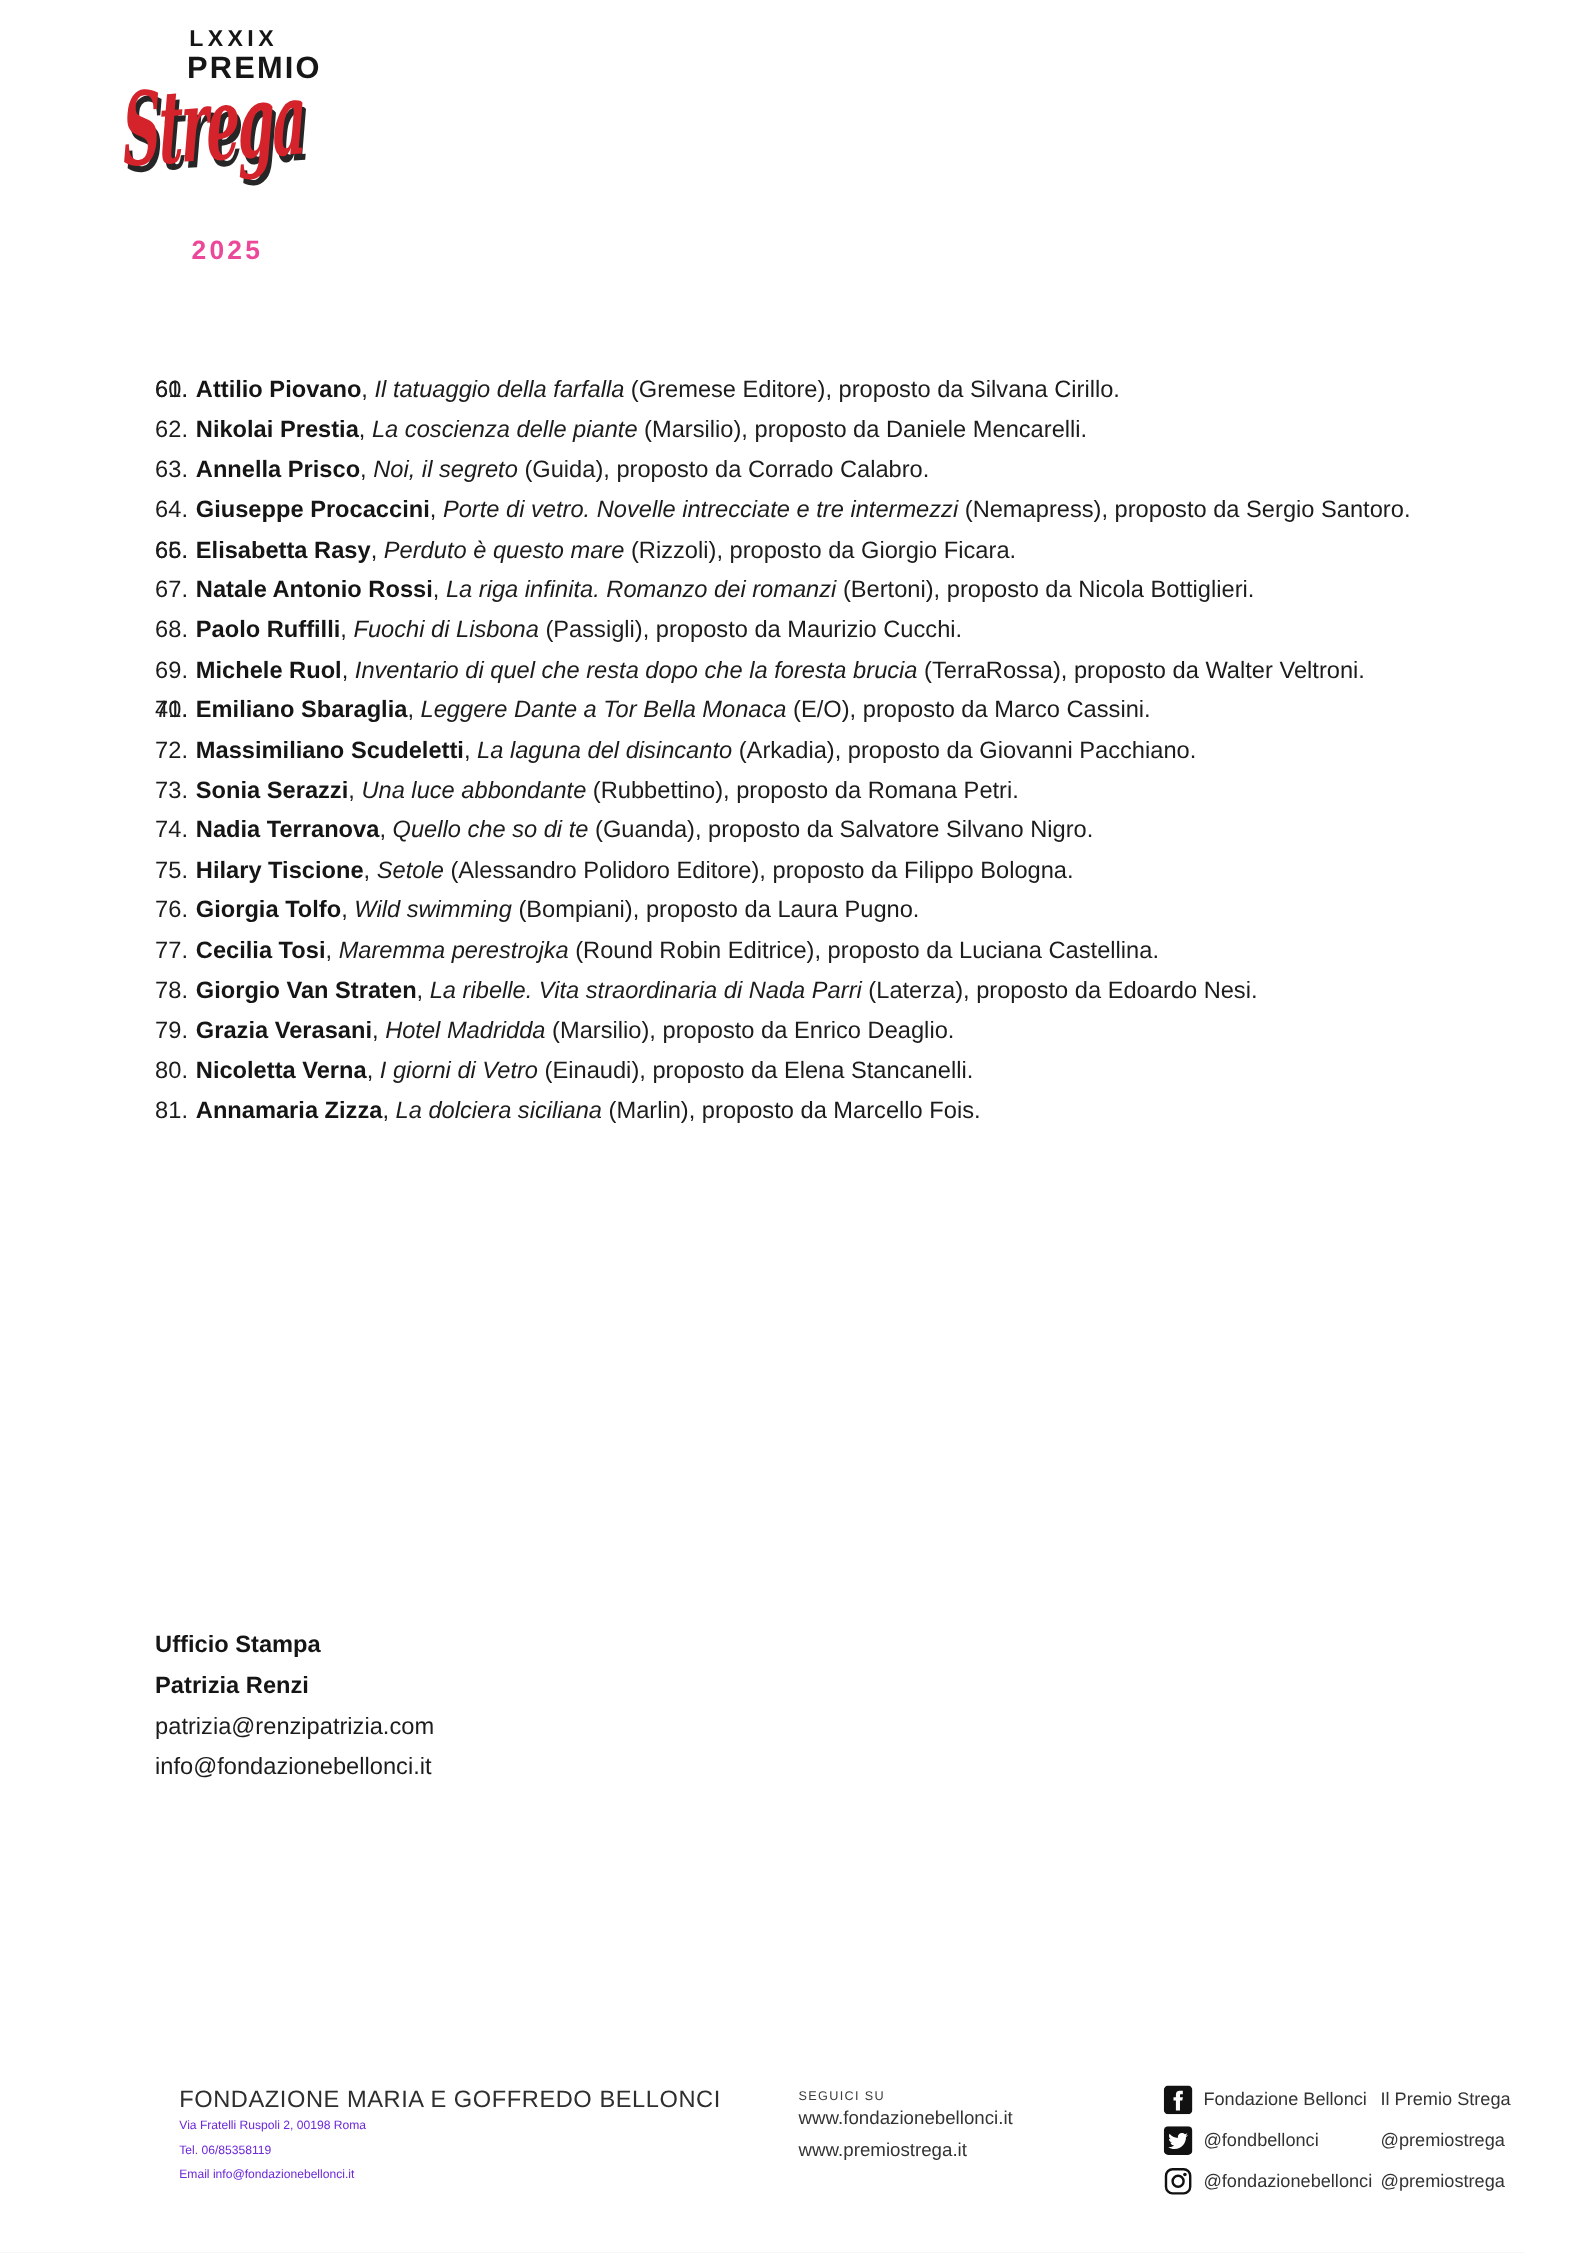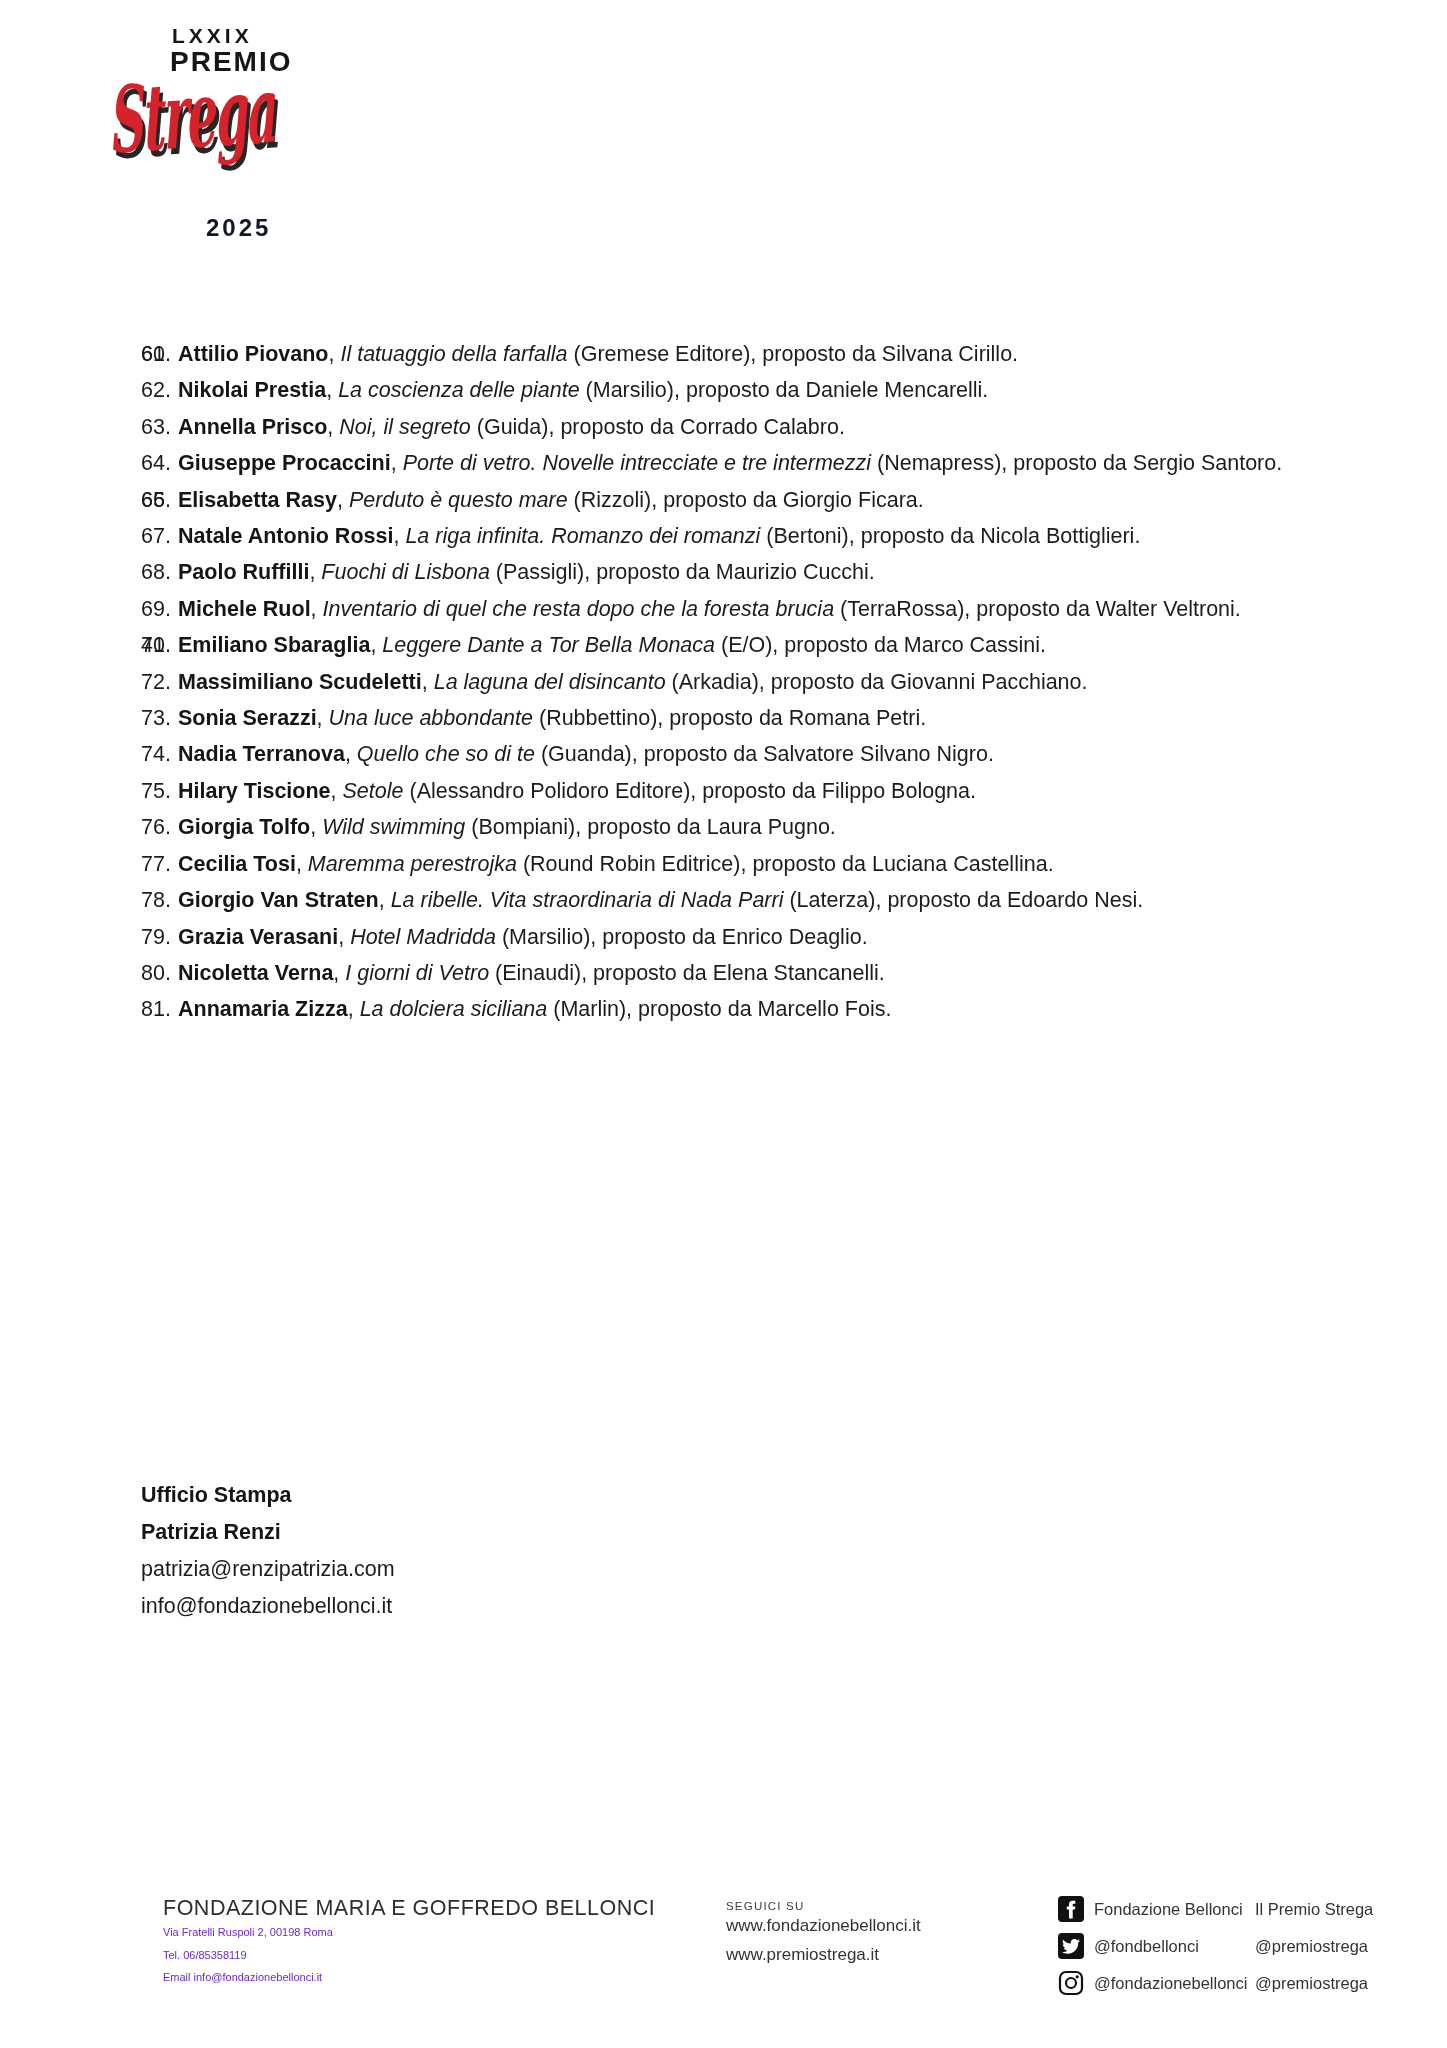--- a/index.html
+++ b/index.html
@@ -21,21 +21,21 @@
     display:inline-block;
     font-family:"DejaVu Serif",serif;
     font-weight:bold;font-style:italic;
     font-size:47px;letter-spacing:-2px;
     color:#d4232b;
     text-shadow:3px 3px 0 #262626;
     transform:scaleY(1.95) scaleX(1.02) rotate(-2deg);
     transform-origin:0 60%;
     white-space:nowrap;
   }
-  .logo-year{display:block;margin-left:94px;margin-top:16px;font-size:24px;font-weight:bold;letter-spacing:3px;color:#0f172a;}
+  .logo-year{display:block;margin-left:62px;margin-top:16px;font-size:24px;font-weight:bold;letter-spacing:3px;color:#ec4899;}
   
   .book-list{
     position:absolute;left:141px;top:336px;width:1190px;
     font-size:21.5px;line-height:36.4px;
   }
   .book-item{position:relative;padding-left:37px;}
   .book-item .num{position:absolute;left:0;top:0;}
   .book-item b{font-weight:bold;color:#151515;}
   .book-item i{font-style:italic;}
   

